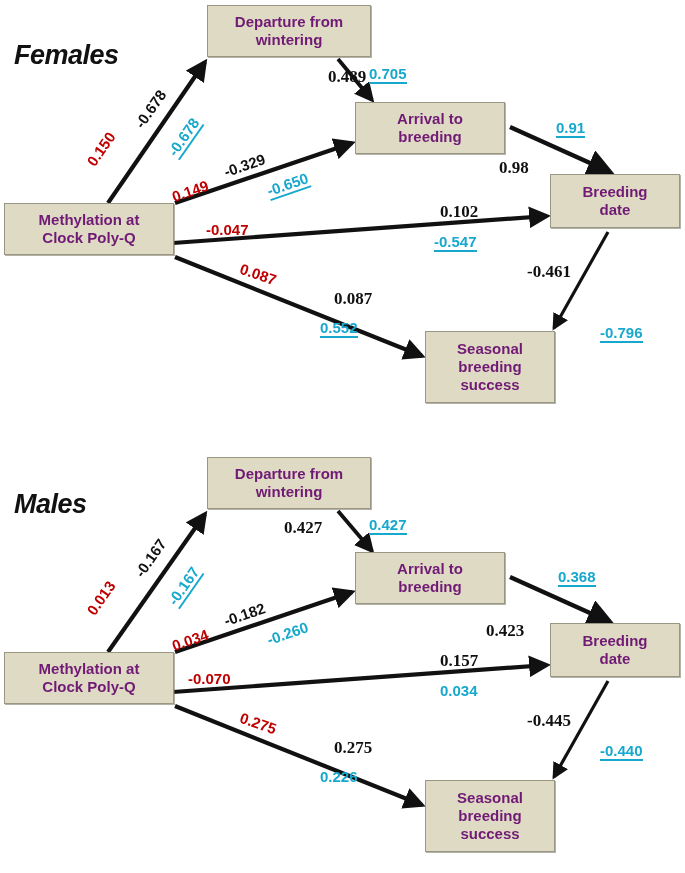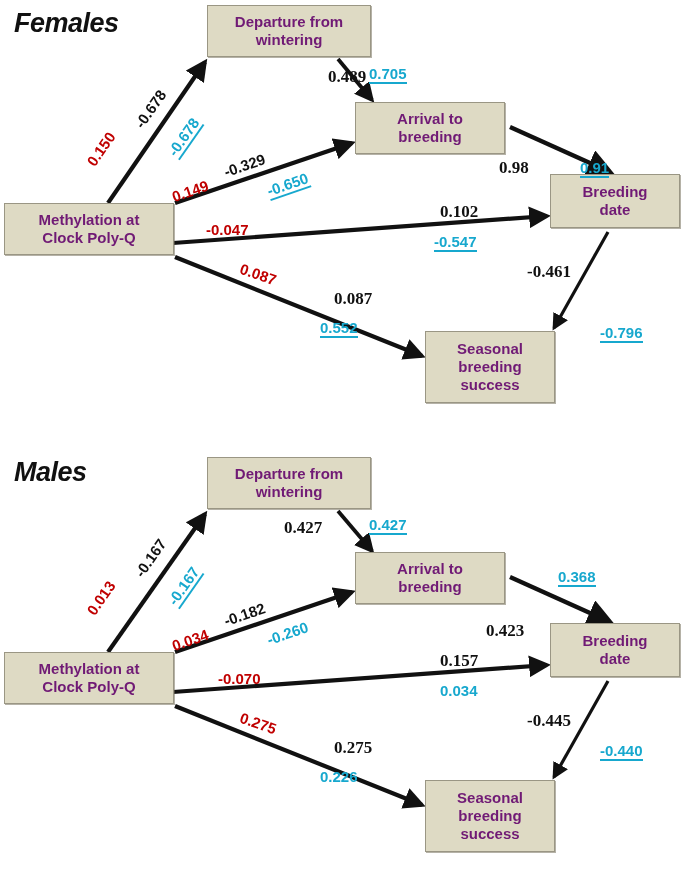--- a/index.html
+++ b/index.html
@@ -3,21 +3,21 @@
 <meta charset="utf-8">
 <style>
   html,body{margin:0;padding:0;background:#ffffff;}
   body{width:685px;height:873px;font-family:"Liberation Sans",sans-serif;overflow:hidden;}
   #root{position:relative;width:685px;height:873px;background:#fff;}
   .panel{position:absolute;left:0;width:685px;height:436px;}
   #panel-females{top:0;}
   #panel-males{top:437px;}
   .panel-title{
     position:absolute;font-family:"Liberation Sans",sans-serif;font-style:italic;
-    font-weight:bold;font-size:27px;color:#111;letter-spacing:-0.5px;white-space:nowrap;
+    font-weight:bold;font-size:27px;color:#111;letter-spacing:-0.5px;white-space:nowrap;margin-top:32px;
   }
   .node{
     position:absolute;box-sizing:border-box;background:#DEDAC4;
     border:1.5px solid #9a9684;box-shadow:1px 1px 0 rgba(120,115,95,.55);
     display:flex;align-items:center;justify-content:center;text-align:center;
     font-family:"Liberation Sans",sans-serif;font-weight:bold;font-size:15px;
     color:#701a75;line-height:1.18;padding:2px 4px;
   }
   .node span{display:block;}
   svg.edges{position:absolute;left:0;top:0;width:685px;height:436px;overflow:visible;}
@@ -113,21 +113,21 @@
     <div class="lbl black serifnum" style="left:440px;top:203px;">0.102</div>
     <div class="lbl cyan ul" style="left:434px;top:234px;text-align:right;">-0.547</div>
 
     <div class="lbl red" style="left:243px;top:261px;transform:rotate(19deg);transform-origin:left top;">0.087</div>
     <div class="lbl black serifnum" style="left:334px;top:290px;">0.087</div>
     <div class="lbl cyan ul" style="left:320px;top:320px;">0.552</div>
 
     <div class="lbl black serifnum" style="left:284px;top:68px;margin-left:44px;">0.489</div>
     <div class="lbl cyan ul" style="left:369px;top:66px;">0.705</div>
 
-    <div class="lbl cyan ul" style="left:580px;top:120px;margin-top:40px;">0.91</div>
+    <div class="lbl cyan ul" style="left:556px;top:120px;">0.91</div>
     <div class="lbl black serifnum" style="left:499px;top:159px;">0.98</div>
 
     <div class="lbl black serifnum" style="left:527px;top:263px;">-0.461</div>
     <div class="lbl cyan ul" style="left:600px;top:277px;margin-top:48px;">-0.796</div>
   </div>
 
   <div class="panel" id="panel-males">
 
     <div class="panel-title" style="left:14px;top:20px;">Males</div>
 
@@ -186,21 +186,21 @@
     </div>
 
     <div class="lbl red" style="left:84px;top:172px;transform:rotate(-55deg);transform-origin:left top;">0.013</div>
     <div class="lbl black" style="left:132px;top:134px;transform:rotate(-55deg);transform-origin:left top;">-0.167</div>
     <div class="lbl cyan ul" style="left:165px;top:162px;transform:rotate(-55deg);transform-origin:left top;">-0.167</div>
 
     <div class="lbl red" style="left:170px;top:202px;transform:rotate(-19deg);transform-origin:left top;">0.034</div>
     <div class="lbl black" style="left:222px;top:177px;transform:rotate(-19deg);transform-origin:left top;">-0.182</div>
     <div class="lbl cyan" style="left:265px;top:196px;transform:rotate(-19deg);transform-origin:left top;">-0.260</div>
 
-    <div class="lbl red" style="left:218px;top:234px;">-0.070</div>
+    <div class="lbl red" style="left:188px;top:234px;">-0.070</div>
     <div class="lbl black serifnum" style="left:440px;top:215px;">0.157</div>
     <div class="lbl cyan" style="left:440px;top:246px;">0.034</div>
 
     <div class="lbl red" style="left:243px;top:273px;transform:rotate(19deg);transform-origin:left top;">0.275</div>
     <div class="lbl black serifnum" style="left:334px;top:302px;">0.275</div>
     <div class="lbl cyan" style="left:320px;top:332px;">0.226</div>
 
     <div class="lbl black serifnum" style="left:284px;top:82px;">0.427</div>
     <div class="lbl cyan ul" style="left:369px;top:80px;">0.427</div>
 

